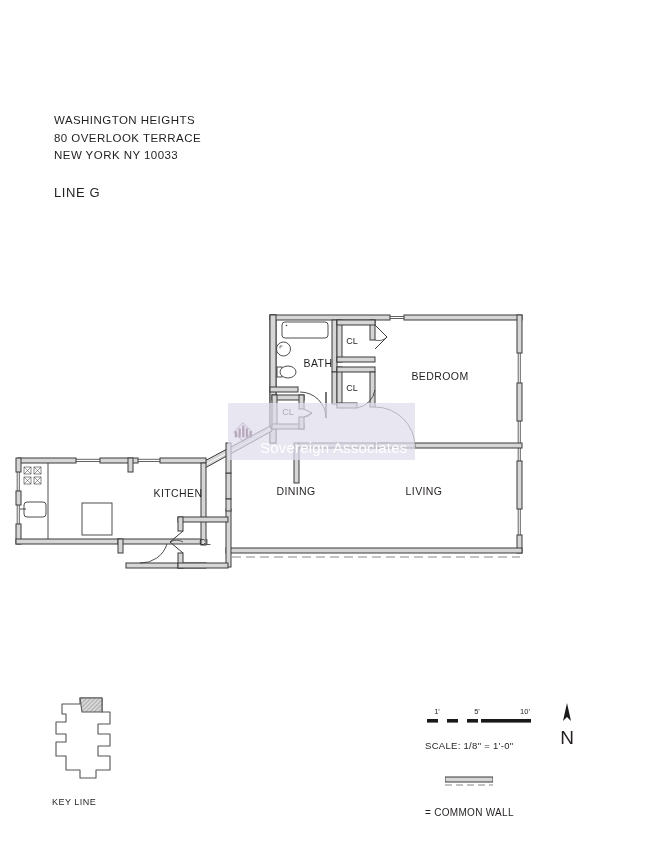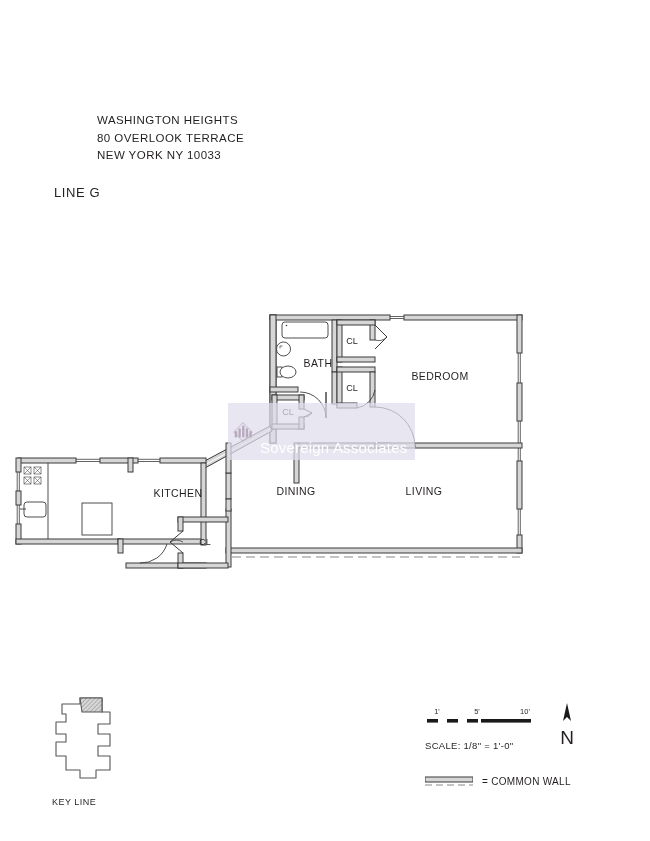--- a/index.html
+++ b/index.html
@@ -4,21 +4,21 @@
 <style>
   html,body{margin:0;padding:0;}
   body{
     width:650px;height:841px;background:#ffffff;
     font-family:"Liberation Sans", sans-serif;
     color:#231f20;position:relative;overflow:hidden;
   }
   .page{position:absolute;inset:0;}
 
   
-  .hdr-left{position:absolute;left:54px;top:112px;margin-left:43px;}
+  .hdr-left{position:absolute;left:54px;top:112px;}
   .hdr-left .line{font-size:11.5px;letter-spacing:.45px;line-height:17.5px;color:#231f20;}
   .title{position:absolute;left:54px;top:185px;font-size:13px;letter-spacing:.6px;color:#231f20;}
 
   .hdr-right{position:absolute;right:74px;top:112px;text-align:right;}
   .hdr-right .line{font-size:11.5px;letter-spacing:.45px;line-height:17.5px;color:#231f20;white-space:nowrap;}
   .dot{display:inline-block;padding:0 4px;}
 
   
   .plan{position:absolute;left:0;top:295px;width:650px;height:320px;}
   .plan svg{display:block;}
@@ -31,21 +31,21 @@
 
   
   .keyplan{position:absolute;left:52px;top:694px;}
   .keyplan-label{font-size:9px;letter-spacing:.5px;margin-top:7px;color:#231f20;}
 
   
   .scalebox{position:absolute;left:425px;top:706px;}
   .scale-caption{font-size:9.5px;letter-spacing:.3px;margin-top:4px;color:#231f20;}
   .northbox{position:absolute;left:556px;top:702px;text-align:center;}
   .north-n{font-size:19px;line-height:19px;color:#231f20;}
-  .legendbox{position:absolute;left:425px;top:775px;display:flex;align-items:center;gap:9px;}
+  .legendbox{position:absolute;left:425px;top:775px;display:flex;align-items:center;gap:20px;flex-direction:column;}
   .legend-text{font-size:10px;letter-spacing:.3px;color:#231f20;}
 </style>
 </head>
 <body>
 
 <div class="page">
 
   <div class="hdr-left">
     <div class="line">WASHINGTON HEIGHTS</div>
     <div class="line">80 OVERLOOK TERRACE</div>

